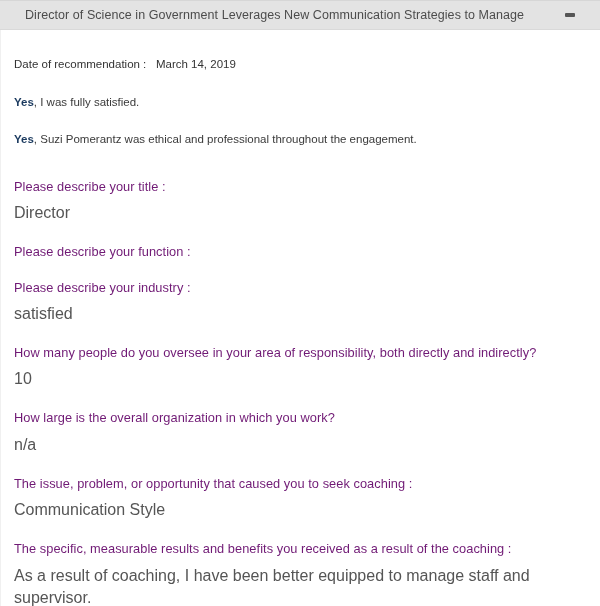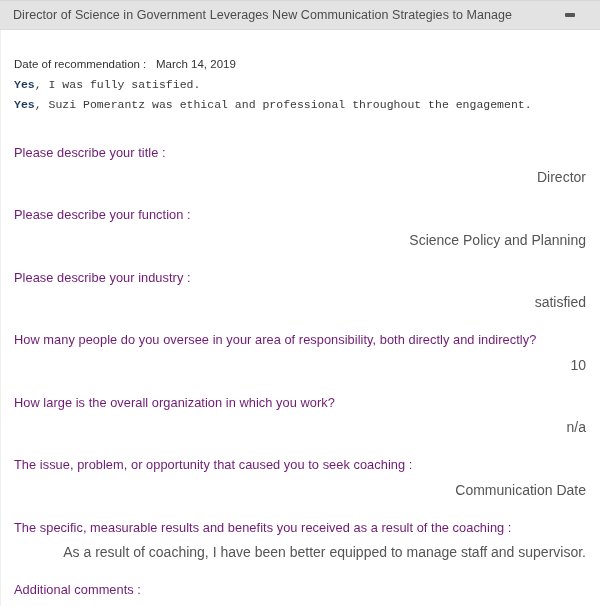--- a/index.html
+++ b/index.html
@@ -26,20 +26,21 @@
   
   .panel-header {
     position: relative;
     height: 30px;
     background: #e3e3e3;
     border-top: 1px solid #d6d6d6;
     border-bottom: 1px solid #d9d9d9;
     box-sizing: border-box;
     display: flex;
     align-items: center;
+    padding-left: 12px;
   }
   .panel-title {
     font-size: 12.5px;
     color: #4c4c4c;
     letter-spacing: 0.005em;
     padding-left: 13px;
     white-space: nowrap;
     overflow: hidden;
     text-overflow: ellipsis;
     max-width: 510px;
@@ -92,23 +93,22 @@
   }
 
   .affirm-list {
     margin: 0;
     padding: 0;
     list-style: none;
   }
   .affirm-item {
     font-size: 11.5px;
     color: #3a3a3a;
-    margin-top: 6px;
+    margin-top: 23px;
     line-height: 1.25;
-    font-family: Liberation Mono, monospace;
   }
   .affirm-yes {
     color: #1b3a5f;
     font-weight: bold;
   }
 
   .qa-list {
     margin: 0;
     padding: 0;
     list-style: none;
@@ -119,26 +119,25 @@
   .qa-block.first-qa {
     margin-top: 32px;
   }
   .qa-question {
     font-size: 12.8px;
     color: #701a75;
     line-height: 1.3;
     letter-spacing: 0.004em;
   }
   .qa-answer {
-    font-size: 14px;
+    font-size: 16px;
     color: #555555;
     line-height: 1.42;
     margin-top: 7px;
     max-width: 576px;
-    text-align: right;
   }
   .qa-answer.long {
     margin-top: 8px;
   }
 </style>
 </head>
 <body>
 
 <div class="panel">
 
@@ -166,41 +165,40 @@
 
     <ul class="qa-list">
 
       <li class="qa-block first-qa">
         <div class="qa-question">Please describe your title :</div>
         <div class="qa-answer">Director</div>
       </li>
 
       <li class="qa-block">
         <div class="qa-question">Please describe your function :</div>
-        <div class="qa-answer">Science Policy and Planning</div>
       </li>
 
       <li class="qa-block">
         <div class="qa-question">Please describe your industry :</div>
         <div class="qa-answer">satisfied</div>
       </li>
 
       <li class="qa-block">
         <div class="qa-question">How many people do you oversee in your area of responsibility, both directly and indirectly?</div>
         <div class="qa-answer">10</div>
       </li>
 
       <li class="qa-block">
         <div class="qa-question">How large is the overall organization in which you work?</div>
         <div class="qa-answer">n/a</div>
       </li>
 
       <li class="qa-block">
         <div class="qa-question">The issue, problem, or opportunity that caused you to seek coaching :</div>
-        <div class="qa-answer">Communication Date</div>
+        <div class="qa-answer">Communication Style</div>
       </li>
 
       <li class="qa-block">
         <div class="qa-question">The specific, measurable results and benefits you received as a result of the coaching :</div>
         <div class="qa-answer">As a result of coaching, I have been better equipped to manage staff and supervisor.</div>
       </li>
 
       <li class="qa-block">
         <div class="qa-question">Additional comments :</div>
         <div class="qa-answer long">She always had insight and suggestions into different strategies that would be more effective in communicating what needs to be done. She provided insight on how to deal with emotional dysfunctions of staff that kept me calm and focused on improving their behaviors. She helped me to put things in prospective and not take everything others do as personal which enhanced my personal management.</div>

